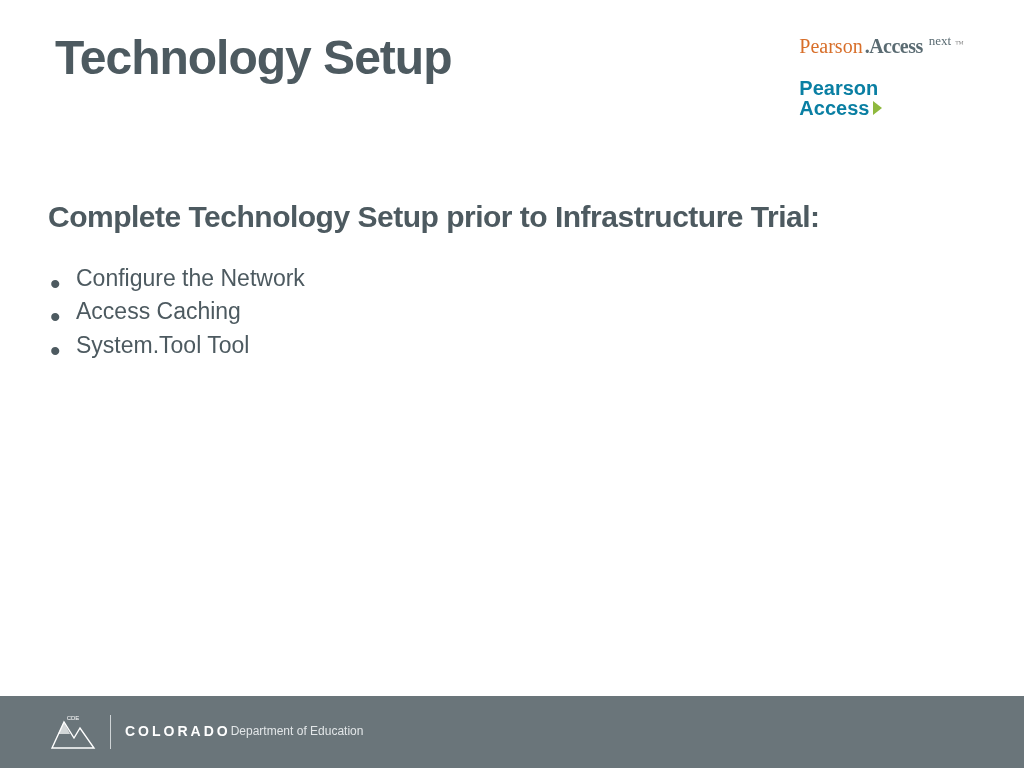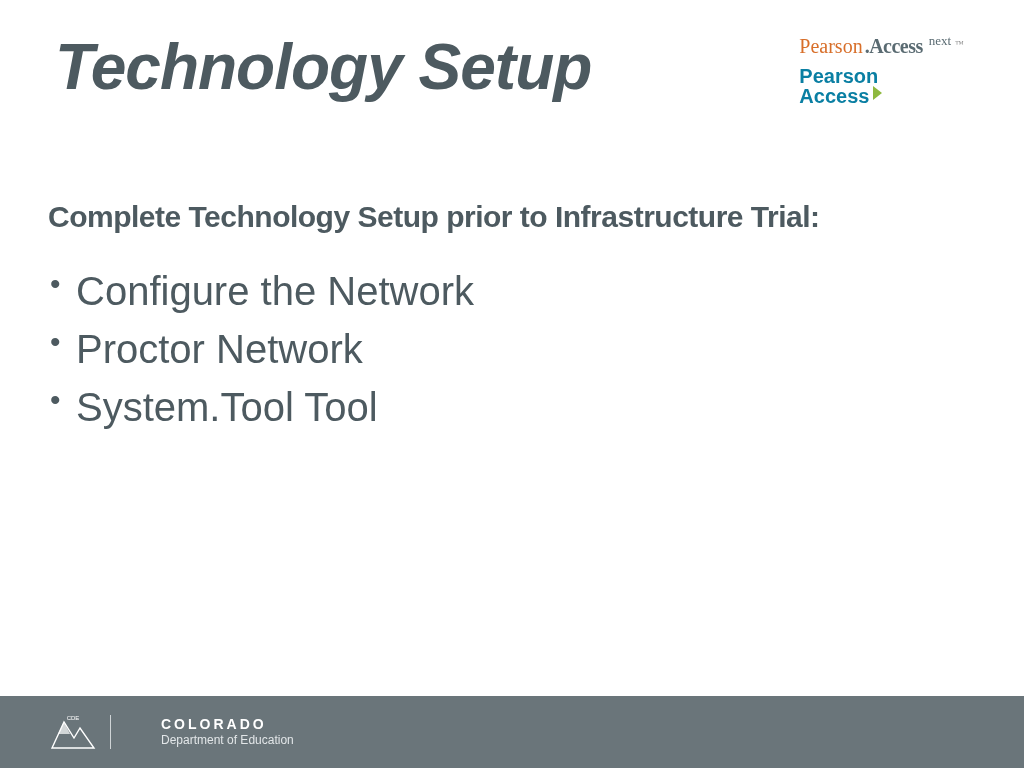--- a/index.html
+++ b/index.html
@@ -13,53 +13,52 @@
   }
   .slide {
     width: 100%;
     height: 100%;
     position: relative;
   }
   .title {
     position: absolute;
     top: 30px;
     left: 55px;
-    font-size: 64px;
+    font-size: 48px;
     font-weight: bold;
-    font-style: italic;
     color: #4d5a60;
     letter-spacing: -1px;
   }
   .logos-top {
     position: absolute;
     top: 35px;
     right: 60px;
     display: flex;
     flex-direction: column;
-    gap: 8px;
+    gap: 20px;
     align-items: flex-start;
   }
   .pearson-access-next {
     display: flex;
     align-items: baseline;
     gap: 2px;
     font-family: Georgia, serif;
   }
   .pan-pearson { color: #d86f2a; font-size: 20px; font-weight: normal; }
   .pan-access { color: #5a6b72; font-size: 20px; font-weight: bold; letter-spacing: -0.5px; }
   .pan-next { color: #5a6b72; font-size: 13px; font-weight: normal; margin-left: 4px; position: relative; top: -8px; }
   .pan-tm { color: #888; font-size: 9px; margin-left: 2px; position: relative; top: -6px; }
   .pearson-access2 {
     display: flex;
     flex-direction: column;
     line-height: 1;
     font-family: "Trebuchet MS", sans-serif;
   }
   .pa2-row1 { color: #0a7fa3; font-size: 20px; font-weight: bold; }
-  .pa2-row2 { display: flex; align-items: flex-start; gap: 2px; }
+  .pa2-row2 { display: flex; align-items: center; gap: 2px; }
   .pa2-access { color: #0a7fa3; font-size: 20px; font-weight: bold; }
   .pa2-chevron {
     display:inline-block; width:0; height:0;
     border-top: 7px solid transparent;
     border-bottom: 7px solid transparent;
     border-left: 9px solid #8fb93e;
     margin-left: 2px;
   }
   .content {
     position: absolute;
@@ -70,21 +69,21 @@
   }
   .subtitle {
     font-size: 30px;
     font-weight: bold;
     margin-bottom: 28px;
     font-family: "Verdana", "Trebuchet MS", sans-serif;
     letter-spacing: -0.5px;
   }
   .bullets {
     list-style: none;
-    font-size: 40px;
+    font-size: 23px;
     color: #4d5a60;
     font-family: "Verdana", "Trebuchet MS", sans-serif;
   }
   .bullets li {
     padding-left: 28px;
     position: relative;
     line-height: 1.45;
   }
   .bullets li::before {
     content: "•";
@@ -112,24 +111,23 @@
     position: relative;
   }
   .cde-badge svg { display:block; }
   .footer-divider {
     width: 1px;
     height: 34px;
     background: #cfd4d6;
   }
   .footer-text {
     display: flex;
-    flex-direction: column;
+    flex-direction: row;
     color: #ffffff;
     line-height: 1.1;
-    margin-left: 36px;
   }
   .ft-colorado {
     font-size: 14px;
     letter-spacing: 3px;
     font-weight: bold;
   }
   .ft-dept {
     font-size: 12px;
     color: #e2e6e8;
     margin-top: 1px;
@@ -155,21 +153,21 @@
         <span class="pa2-access">Access</span>
         <span class="pa2-chevron"></span>
       </span>
     </div>
   </div>
 
   <div class="content">
     <div class="subtitle">Complete Technology Setup prior to Infrastructure Trial:</div>
     <ul class="bullets">
       <li>Configure the Network</li>
-      <li>Proctor Network</li>
+      <li>Access Caching</li>
       <li>System.Tool Tool</li>
     </ul>
   </div>
 
   <div class="footer">
     <div class="cde-badge">
       <svg viewBox="0 0 46 40" width="46" height="40">
         <polygon points="2,36 14,10 24,26 30,16 44,36" fill="none" stroke="#ffffff" stroke-width="1.4"></polygon>
         <polygon points="14,10 20,22 8,22" fill="#ffffff" opacity="0.7"></polygon>
         <text x="23" y="8" text-anchor="middle" fill="#ffffff" font-size="6" font-family="sans-serif">CDE</text>

